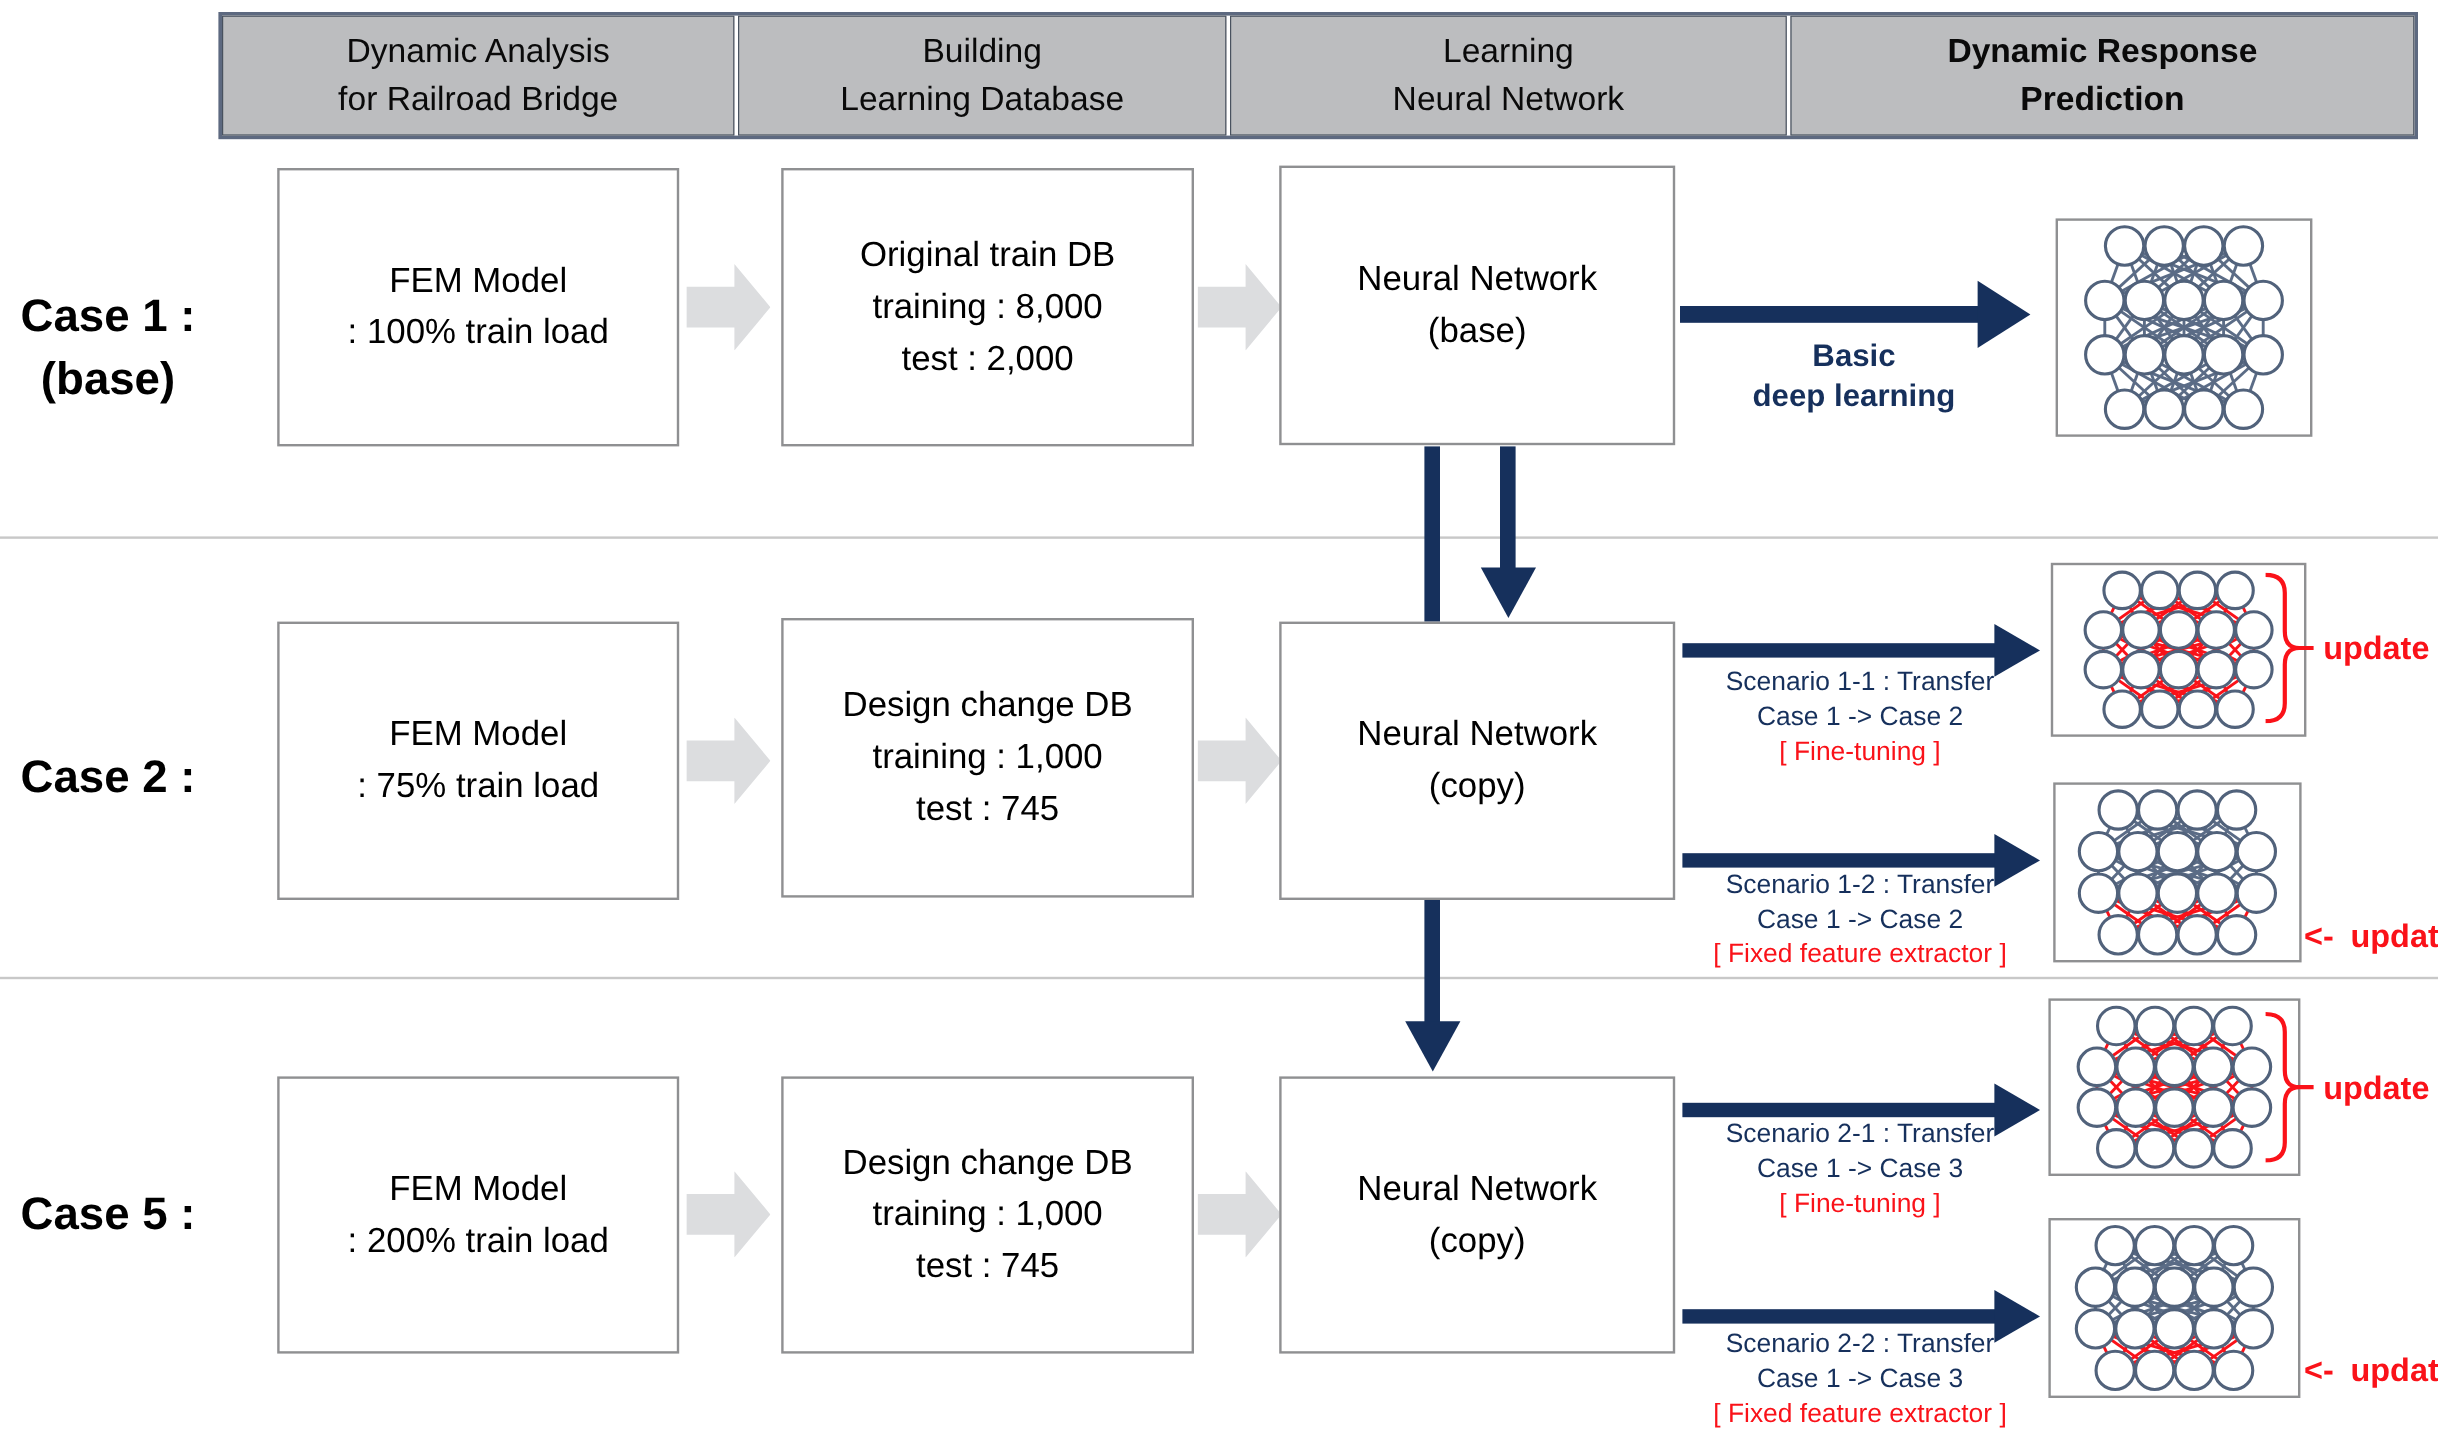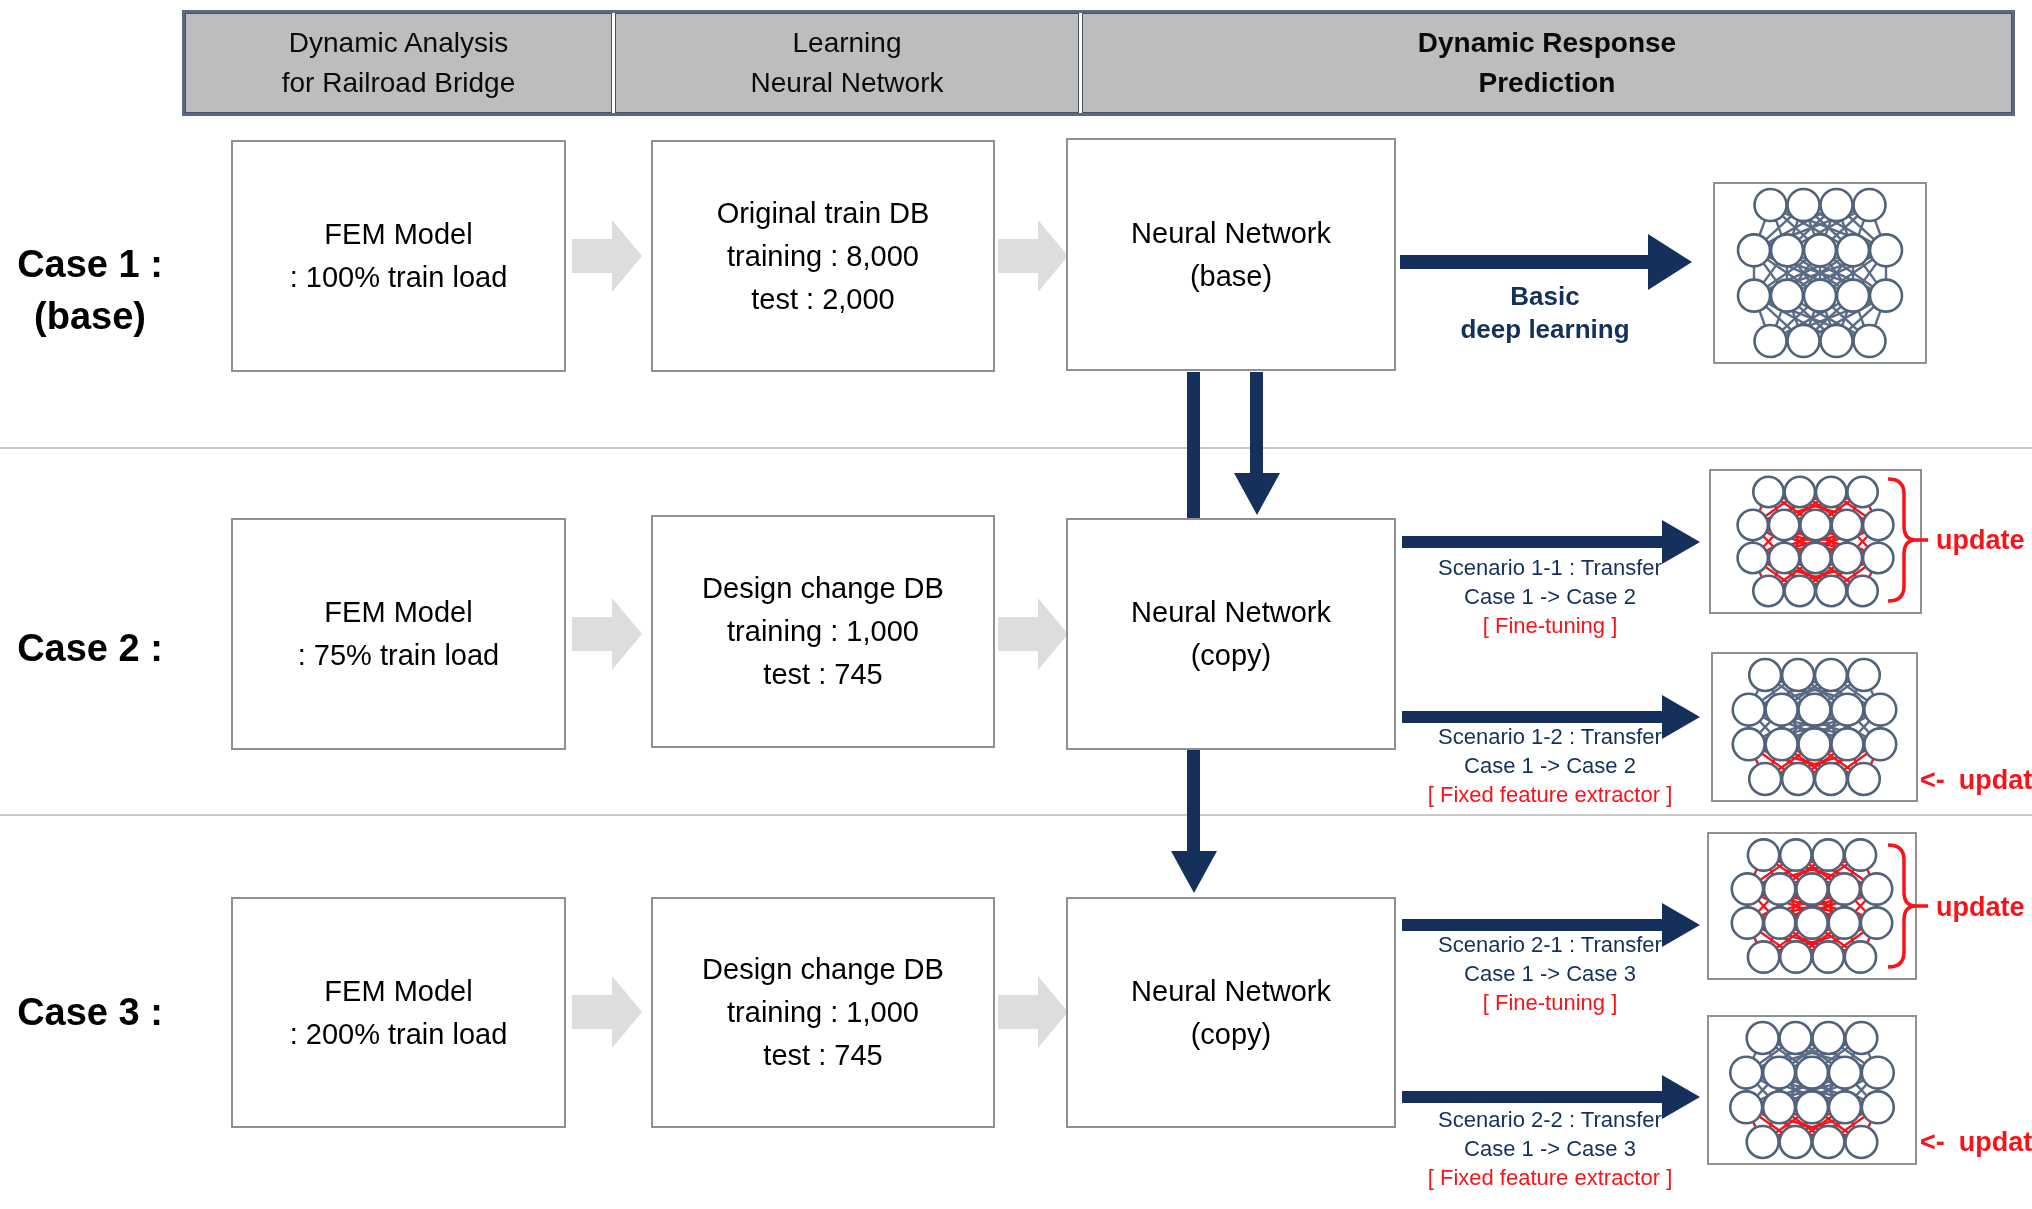--- a/index.html
+++ b/index.html
@@ -50,20 +50,24 @@
 </style>
 </head>
 <body>
 
 <div class="canvas">
 
   <div class="hdr">
     <div class="hdr-cell hdr-c1">
       <span>Dynamic Analysis</span>
       <span>for Railroad Bridge</span>
+    </div>
+    <div class="hdr-cell hdr-c2">
+      <span>Building</span>
+      <span>Learning Database</span>
     </div>
     <div class="hdr-cell hdr-c3">
       <span>Learning</span>
       <span>Neural Network</span>
     </div>
     <div class="hdr-cell hdr-c4">
       <span>Dynamic Response</span>
       <span>Prediction</span>
     </div>
   </div>
@@ -421,21 +425,21 @@
         <circle cx="117.94666666666666" cy="125" r="15.946666666666665" fill="#ffffff" stroke="#51627b" stroke-width="2.6"></circle>
         <circle cx="150.84" cy="125" r="15.946666666666665" fill="#ffffff" stroke="#51627b" stroke-width="2.6"></circle>
       </svg>
     </div>
   <div class="update update-row" style="left:1920px;top:764px">
     <span>&lt;-</span>
     <span>update</span>
   </div>
 
   <div class="case-label" style="top:986px">
-    <div>Case 3 :</div>
+    <div>Case 5 :</div>
   </div>
 
   <div class="bx" style="left:231px;top:897px;width:335px;height:231px">
     <div>FEM Model</div>
     <div>: 200% train load</div>
   </div>
   <div class="gray-arrow" style="left:572px;top:976px">
     <svg width="70" height="72">
         <polygon points="0,19 40,19 40,0 70,36 40,72 40,53 0,53" fill="var(--gray-arrow)"></polygon>
       </svg>

